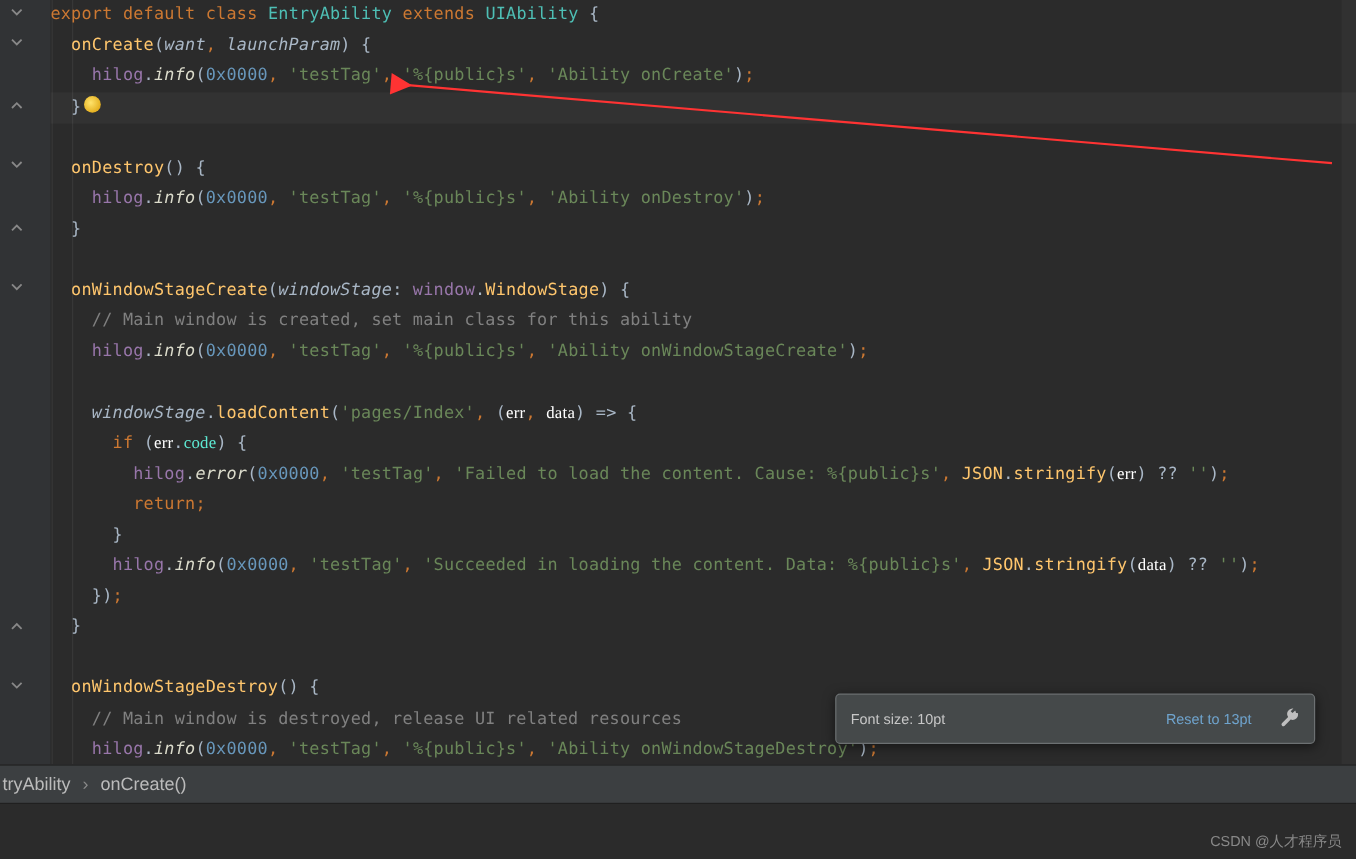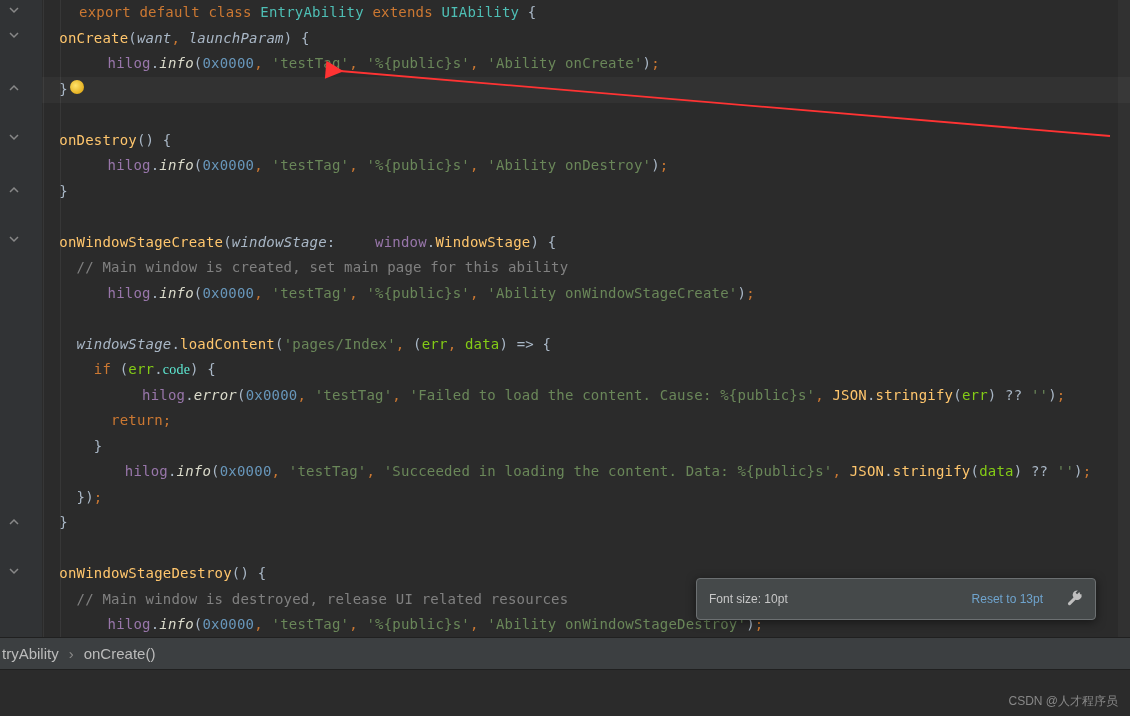--- a/index.html
+++ b/index.html
@@ -79,30 +79,30 @@
     right: 12px;
     bottom: 6px;
     color: #888;
     font-family: Arial, sans-serif;
     font-size: 12px;
   }
   .hl-keyword { color: #cc7832; }
   .hl-class { color: #4ebfb5; }
   .hl-method-def { color: #ffc66d; }
   .hl-param { color: #a9b7c6; font-style: italic; }
-  .hl-call-obj { color: #9876aa; margin-left: 31px; }
+  .hl-call-obj { color: #9876aa; }
   .hl-call-method { color: #dcdccc; font-style: italic; }
   .hl-prop { color: #5eead4; font-family: Liberation Serif, serif; }
   .hl-num { color: #6897bb; }
   .hl-string { color: #6a8759; }
   .hl-comment { color: #808080; }
   .hl-punc { color: #cc7832; }
   .hl-brace { color: #a9b7c6; }
   .hl-constant { color: #ffc66d; }
-  .hl-errcb { color: #84cc16; }
+  .hl-errcb { color: #ffffff; font-family: Liberation Serif, serif; }
   .hl-line-hl {
     position:absolute;
     left:42px; right:0;
     height:25.5px;
     background:#323232;
   }
   .bulb {
     position:absolute;
     width:14px; height:14px;
     background: radial-gradient(circle at 40% 40%, #ffe36b, #d99a00);
@@ -156,37 +156,37 @@
     <div class="fold-column"></div>
   </div>
 
   <div class="hl-line-hl" style="top:77px;"></div>
 
   <div class="code-area">
 
     <div class="guide" style="left:0.5px;height:637px;"></div>
     <div class="guide" style="left:18px;height:637px;"></div>
 
-    <div class="code-line" style="top:0px;margin-left:37px;"><span class="hl-keyword">export</span> <span class="hl-keyword">default</span> <span class="hl-keyword">class</span> <span class="hl-class">EntryAbility</span> <span class="hl-keyword">extends</span> <span class="hl-class">UIAbility</span> <span class="hl-brace">{</span></div>
+    <div class="code-line" style="top:0px;"><span class="hl-keyword">export</span> <span class="hl-keyword">default</span> <span class="hl-keyword">class</span> <span class="hl-class">EntryAbility</span> <span class="hl-keyword">extends</span> <span class="hl-class">UIAbility</span> <span class="hl-brace">{</span></div>
 
     <div class="code-line" style="top:25.5px;">  <span class="hl-method-def">onCreate</span><span class="hl-brace">(</span><span class="hl-param">want</span><span class="hl-punc">, </span><span class="hl-param">launchParam</span><span class="hl-brace">) {</span></div>
 
     <div class="code-line" style="top:51px;">    <span class="hl-call-obj">hilog</span><span class="hl-brace">.</span><span class="hl-call-method">info</span><span class="hl-brace">(</span><span class="hl-num">0x0000</span><span class="hl-punc">, </span><span class="hl-string">'testTag'</span><span class="hl-punc">, </span><span class="hl-string">'%{public}s'</span><span class="hl-punc">, </span><span class="hl-string">'Ability onCreate'</span><span class="hl-brace">)</span><span class="hl-punc">;</span></div>
 
     <div class="code-line" style="top:76.5px;">  <span class="hl-brace">}</span></div>
 
     <div class="code-line" style="top:127.5px;">  <span class="hl-method-def">onDestroy</span><span class="hl-brace">() {</span></div>
 
     <div class="code-line" style="top:153px;">    <span class="hl-call-obj">hilog</span><span class="hl-brace">.</span><span class="hl-call-method">info</span><span class="hl-brace">(</span><span class="hl-num">0x0000</span><span class="hl-punc">, </span><span class="hl-string">'testTag'</span><span class="hl-punc">, </span><span class="hl-string">'%{public}s'</span><span class="hl-punc">, </span><span class="hl-string">'Ability onDestroy'</span><span class="hl-brace">)</span><span class="hl-punc">;</span></div>
 
     <div class="code-line" style="top:178.5px;">  <span class="hl-brace">}</span></div>
 
     <div class="code-line" style="top:229.5px;">  <span class="hl-method-def">onWindowStageCreate</span><span class="hl-brace">(</span><span class="hl-param">windowStage</span><span class="hl-brace">: </span><span class="hl-call-obj">window</span><span class="hl-brace">.</span><span class="hl-constant">WindowStage</span><span class="hl-brace">) {</span></div>
 
-    <div class="code-line" style="top:255px;">    <span class="hl-comment">// Main window is created, set main page for this ability</span></div>
+    <div class="code-line" style="top:255px;">    <span class="hl-comment">// Main window is created, set main class for this ability</span></div>
 
     <div class="code-line" style="top:280.5px;">    <span class="hl-call-obj">hilog</span><span class="hl-brace">.</span><span class="hl-call-method">info</span><span class="hl-brace">(</span><span class="hl-num">0x0000</span><span class="hl-punc">, </span><span class="hl-string">'testTag'</span><span class="hl-punc">, </span><span class="hl-string">'%{public}s'</span><span class="hl-punc">, </span><span class="hl-string">'Ability onWindowStageCreate'</span><span class="hl-brace">)</span><span class="hl-punc">;</span></div>
 
     <div class="code-line" style="top:331.5px;">    <span class="hl-param">windowStage</span><span class="hl-brace">.</span><span class="hl-method-def">loadContent</span><span class="hl-brace">(</span><span class="hl-string">'pages/Index'</span><span class="hl-punc">, </span><span class="hl-brace">(</span><span class="hl-errcb">err</span><span class="hl-punc">, </span><span class="hl-errcb">data</span><span class="hl-brace">) =&gt; {</span></div>
 
     <div class="code-line" style="top:357px;">      <span class="hl-keyword">if</span> <span class="hl-brace">(</span><span class="hl-errcb">err</span><span class="hl-brace">.</span><span class="hl-prop">code</span><span class="hl-brace">) {</span></div>
 
     <div class="code-line" style="top:382.5px;">        <span class="hl-call-obj">hilog</span><span class="hl-brace">.</span><span class="hl-call-method">error</span><span class="hl-brace">(</span><span class="hl-num">0x0000</span><span class="hl-punc">, </span><span class="hl-string">'testTag'</span><span class="hl-punc">, </span><span class="hl-string">'Failed to load the content. Cause: %{public}s'</span><span class="hl-punc">, </span><span class="hl-constant">JSON</span><span class="hl-brace">.</span><span class="hl-method-def">stringify</span><span class="hl-brace">(</span><span class="hl-errcb">err</span><span class="hl-brace">)</span><span class="hl-brace"> ?? </span><span class="hl-string">''</span><span class="hl-brace">)</span><span class="hl-punc">;</span></div>
 
     <div class="code-line" style="top:408px;">        <span class="hl-keyword">return</span><span class="hl-punc">;</span></div>

